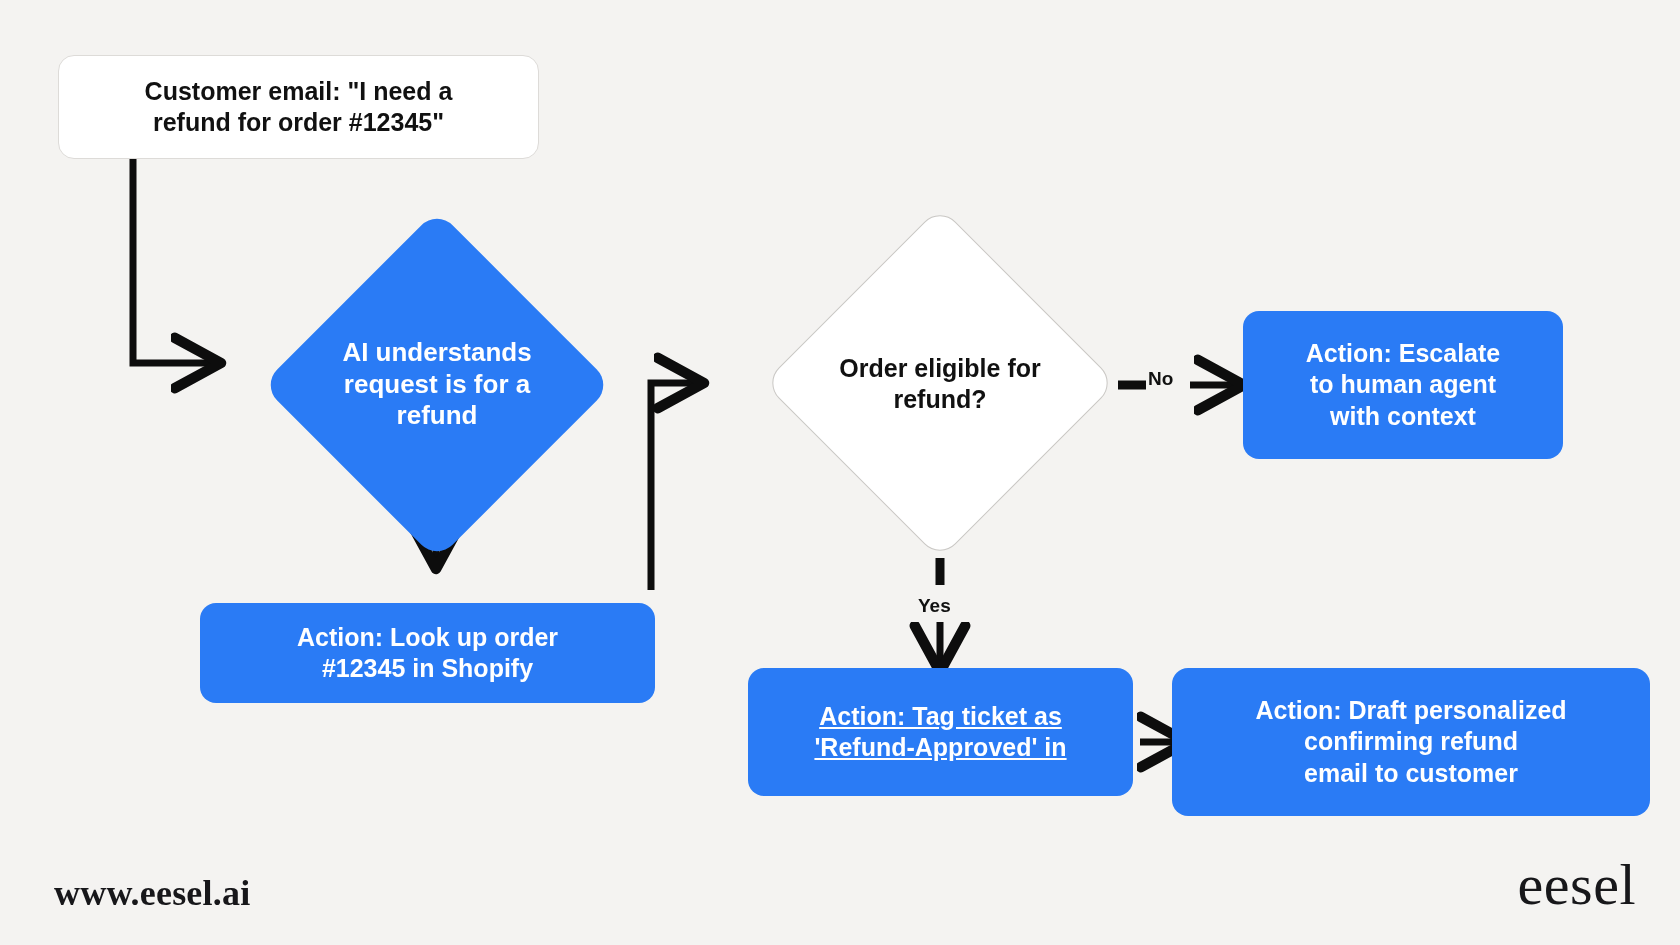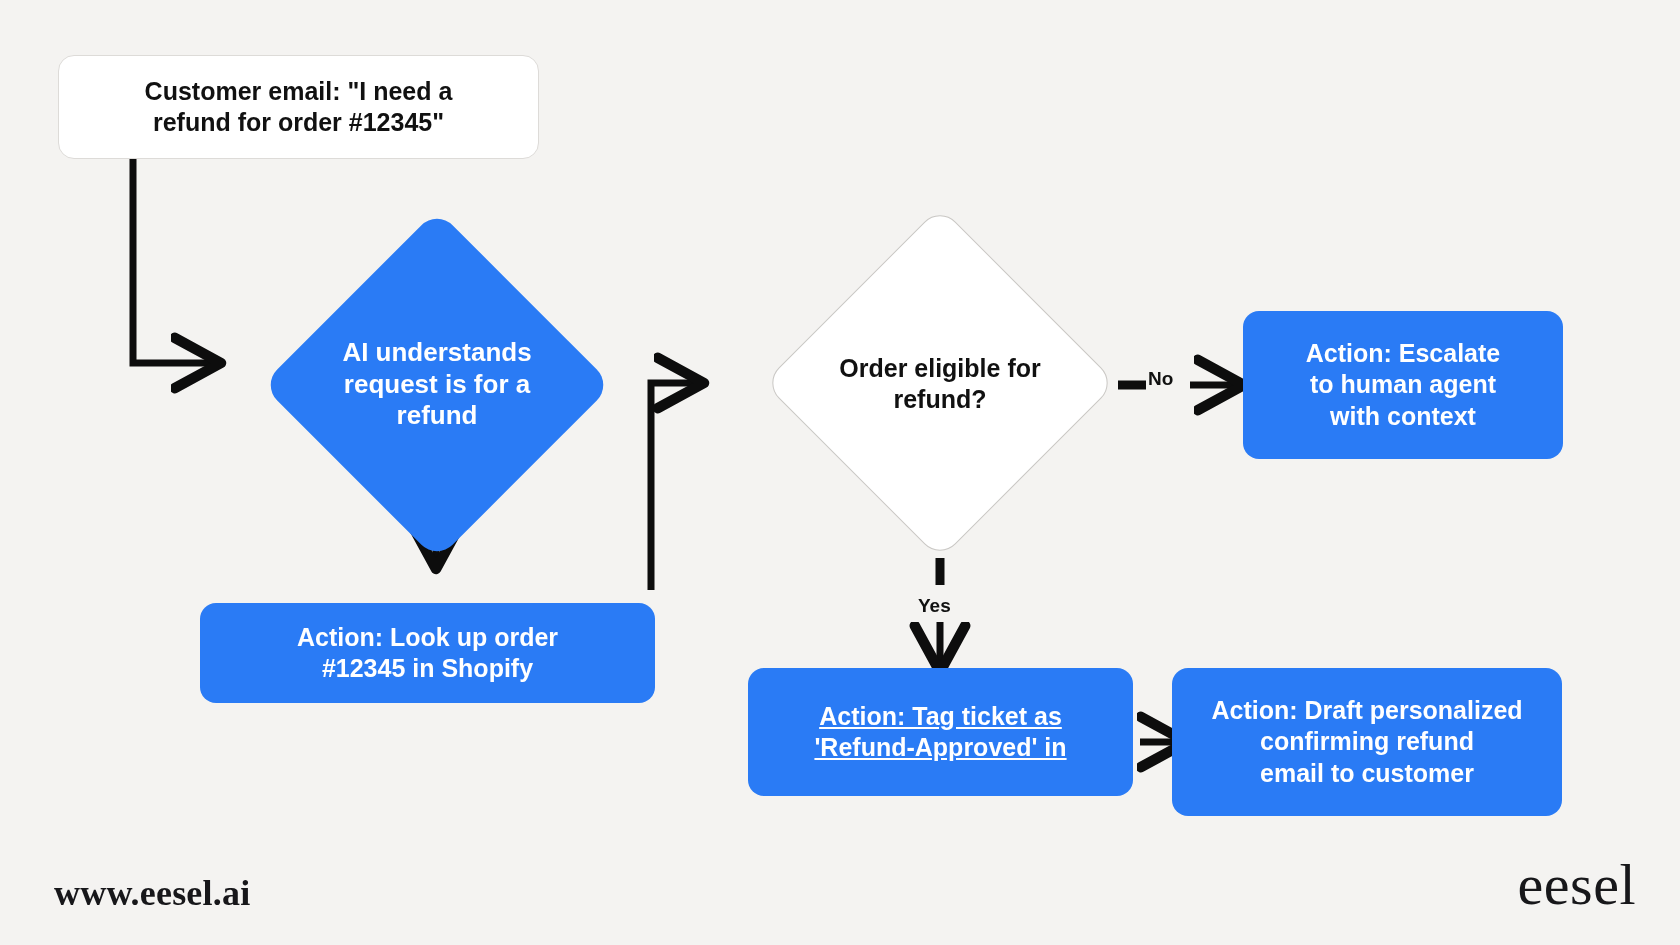--- a/index.html
+++ b/index.html
@@ -188,21 +188,21 @@
     </div>
   </div>
 
   <div class="node box box-blue" style="left:748px; top:668px; width:385px; height:128px;text-decoration:underline;">
     <div>
       <div>Action: Tag ticket as</div>
       <div>'Refund-Approved' in</div>
     </div>
   </div>
 
-  <div class="node box box-blue" style="left:1172px; top:668px; width:390px; height:148px;">
+  <div class="node box box-blue" style="left:1172px; top:668px; width:478px; height:148px;">
     <div>
       <div>Action: Draft personalized</div>
       <div>confirming refund</div>
       <div>email to customer</div>
     </div>
   </div>
 
   <div class="footer-url">www.eesel.ai</div>
 
   <div class="footer-logo">eesel</div>

